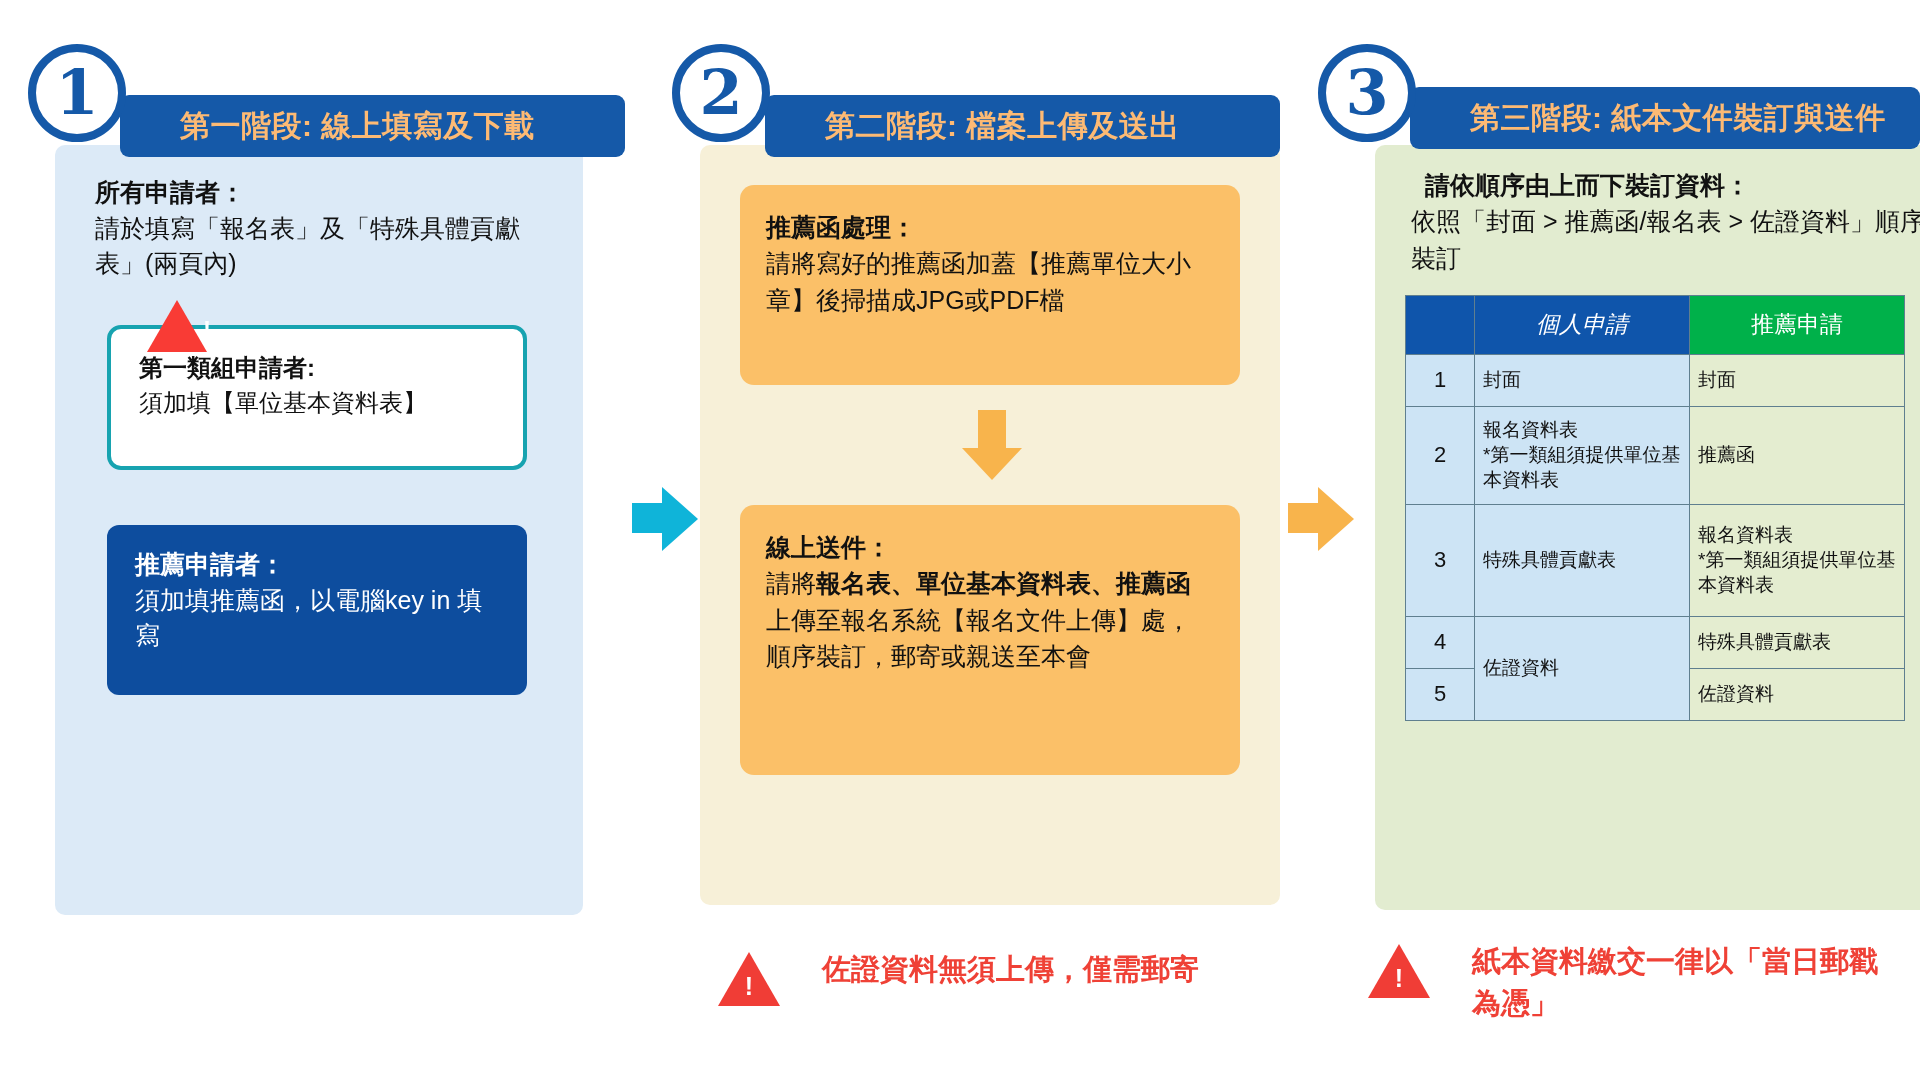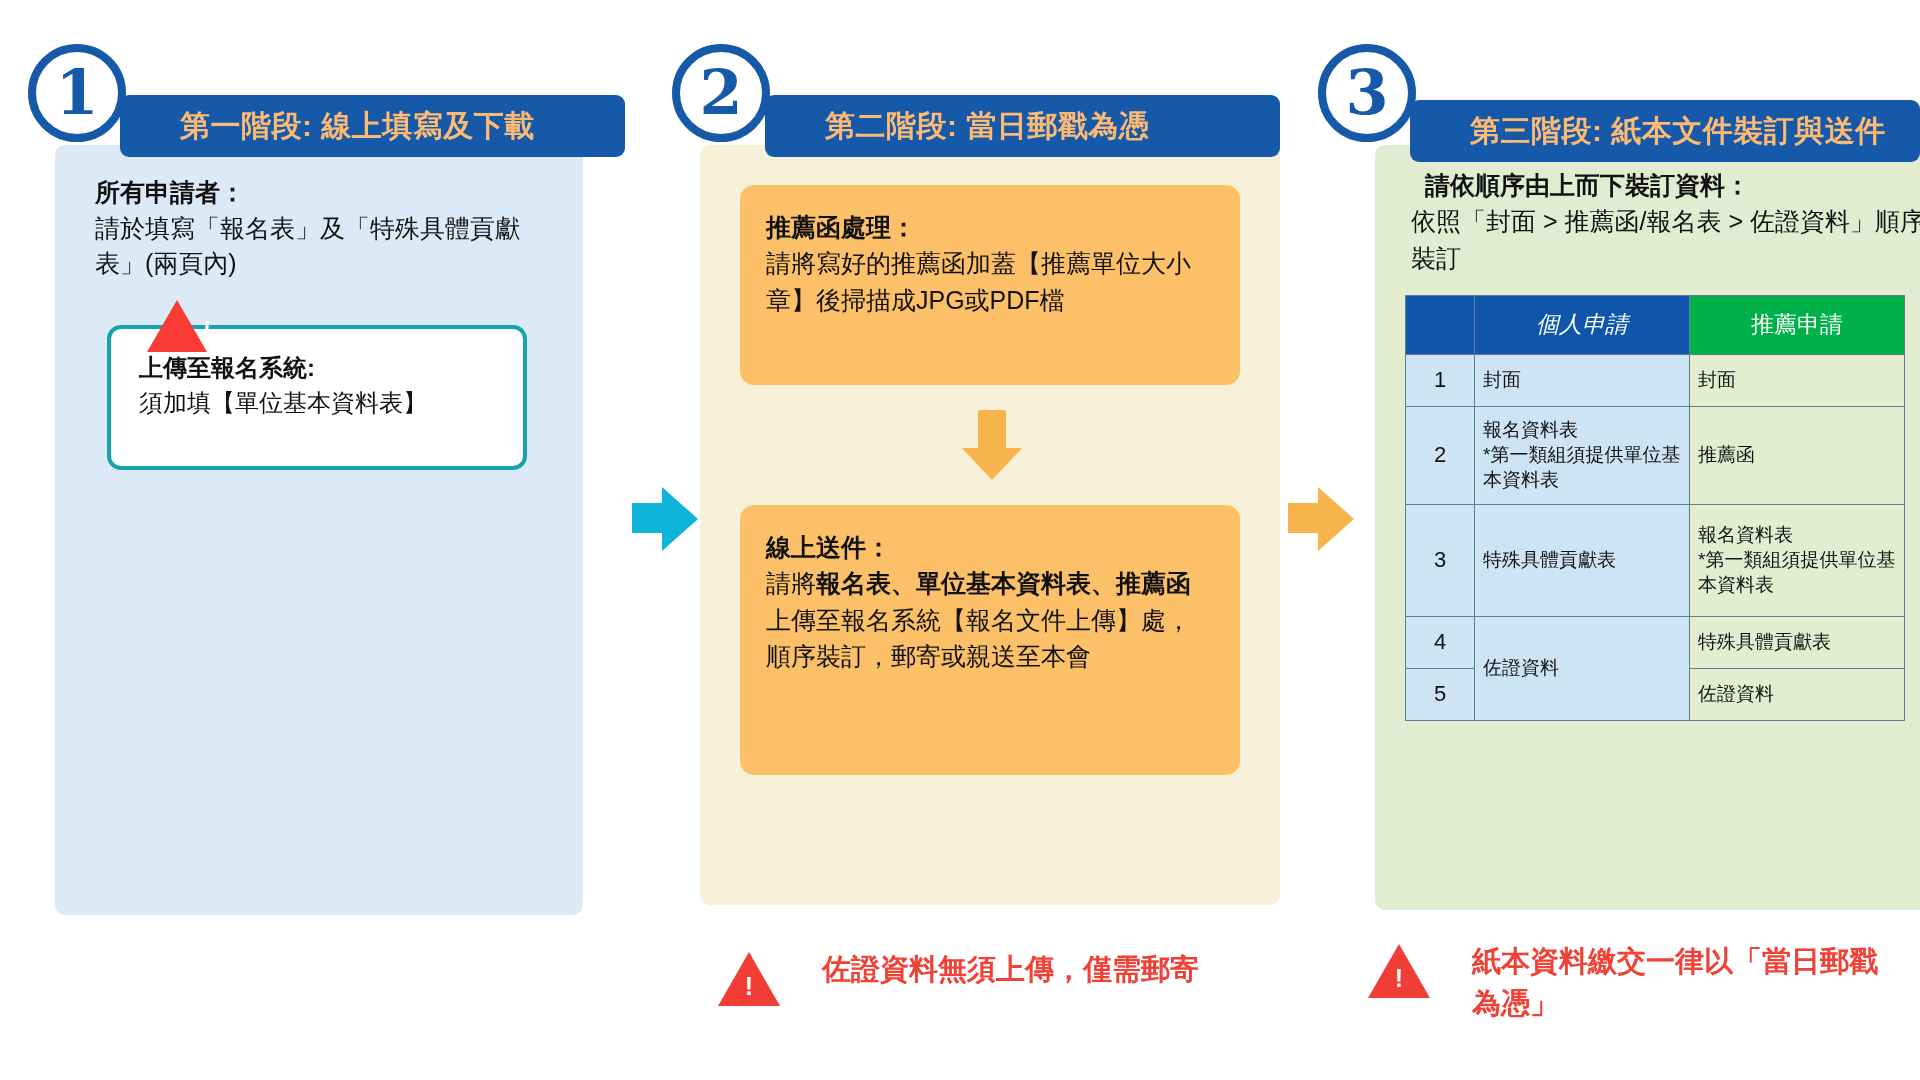--- a/index.html
+++ b/index.html
@@ -209,25 +209,31 @@
         <span class="b">所有申請者：</span>
         <span>請於填寫「報名表」及「特殊具體貢獻表」(兩頁內)</span>
       </div>
 
       <div class="warn-tri" style="left:92px;top:155px;">
         <div class="bang" style="position:absolute;left:25px;top:18px;">!</div>
       </div>
 
       <div class="c1-note">
         <div class="inner">
-          <span class="b">上傳至報名系統:</span>
+          <span class="b">第一類組申請者:</span>
           <span>須加填【單位基本資料表】</span>
         </div>
       </div>
 
+      <div class="c1-blue">
+        <div class="inner">
+          <span class="b">推薦申請者：</span>
+          <span>須加填推薦函，以電腦key in 填寫</span>
+        </div>
+      </div>
     </div>
 
     <div class="stage-header" style="left:120px;top:95px;width:505px;padding-left:60px;">
       <span class="htxt">第一階段: 線上填寫及下載</span>
     </div>
 
     <div class="badge" style="left:28px;top:44px;">
       <span>1</span>
     </div>
   </div>
@@ -254,21 +260,21 @@
 
       <div class="c2-card" style="left:40px;top:360px;width:500px;height:270px;">
         <div class="inner">
           <span class="bl">線上送件：</span>
           <span>請將</span><span class="b">報名表、單位基本資料表、推薦函</span><span>上傳至報名系統【報名文件上傳】處，順序裝訂，郵寄或親送至本會</span>
         </div>
       </div>
     </div>
 
     <div class="stage-header" style="left:765px;top:95px;width:515px;padding-left:60px;">
-      <span class="htxt">第二階段: 當日郵戳為憑</span>
+      <span class="htxt">第二階段: 檔案上傳及送出</span>
     </div>
 
     <div class="badge" style="left:672px;top:44px;">
       <span>2</span>
     </div>
   </div>
 
   <div class="conn" id="conn2" style="left:1288px;top:487px;">
     <div class="shaft"></div>
       <div class="head"></div>
@@ -314,21 +320,21 @@
             <td class="recommend">特殊具體貢獻表</td>
           </tr>
           <tr style="height:52px;">
             <td class="idx">5</td>
             <td class="recommend">佐證資料</td>
           </tr>
         </tbody>
       </table>
     </div>
 
-    <div class="stage-header" style="left:1410px;top:100px;width:510px;padding-left:60px;">
+    <div class="stage-header" style="left:1410px;top:87px;width:510px;padding-left:60px;">
       <span class="htxt">第三階段: 紙本文件裝訂與送件</span>
     </div>
 
     <div class="badge" style="left:1318px;top:44px;">
       <span>3</span>
     </div>
   </div>
 
   <div class="foot" style="left:718px;top:948px;width:520px;">
     <div class="tri">

